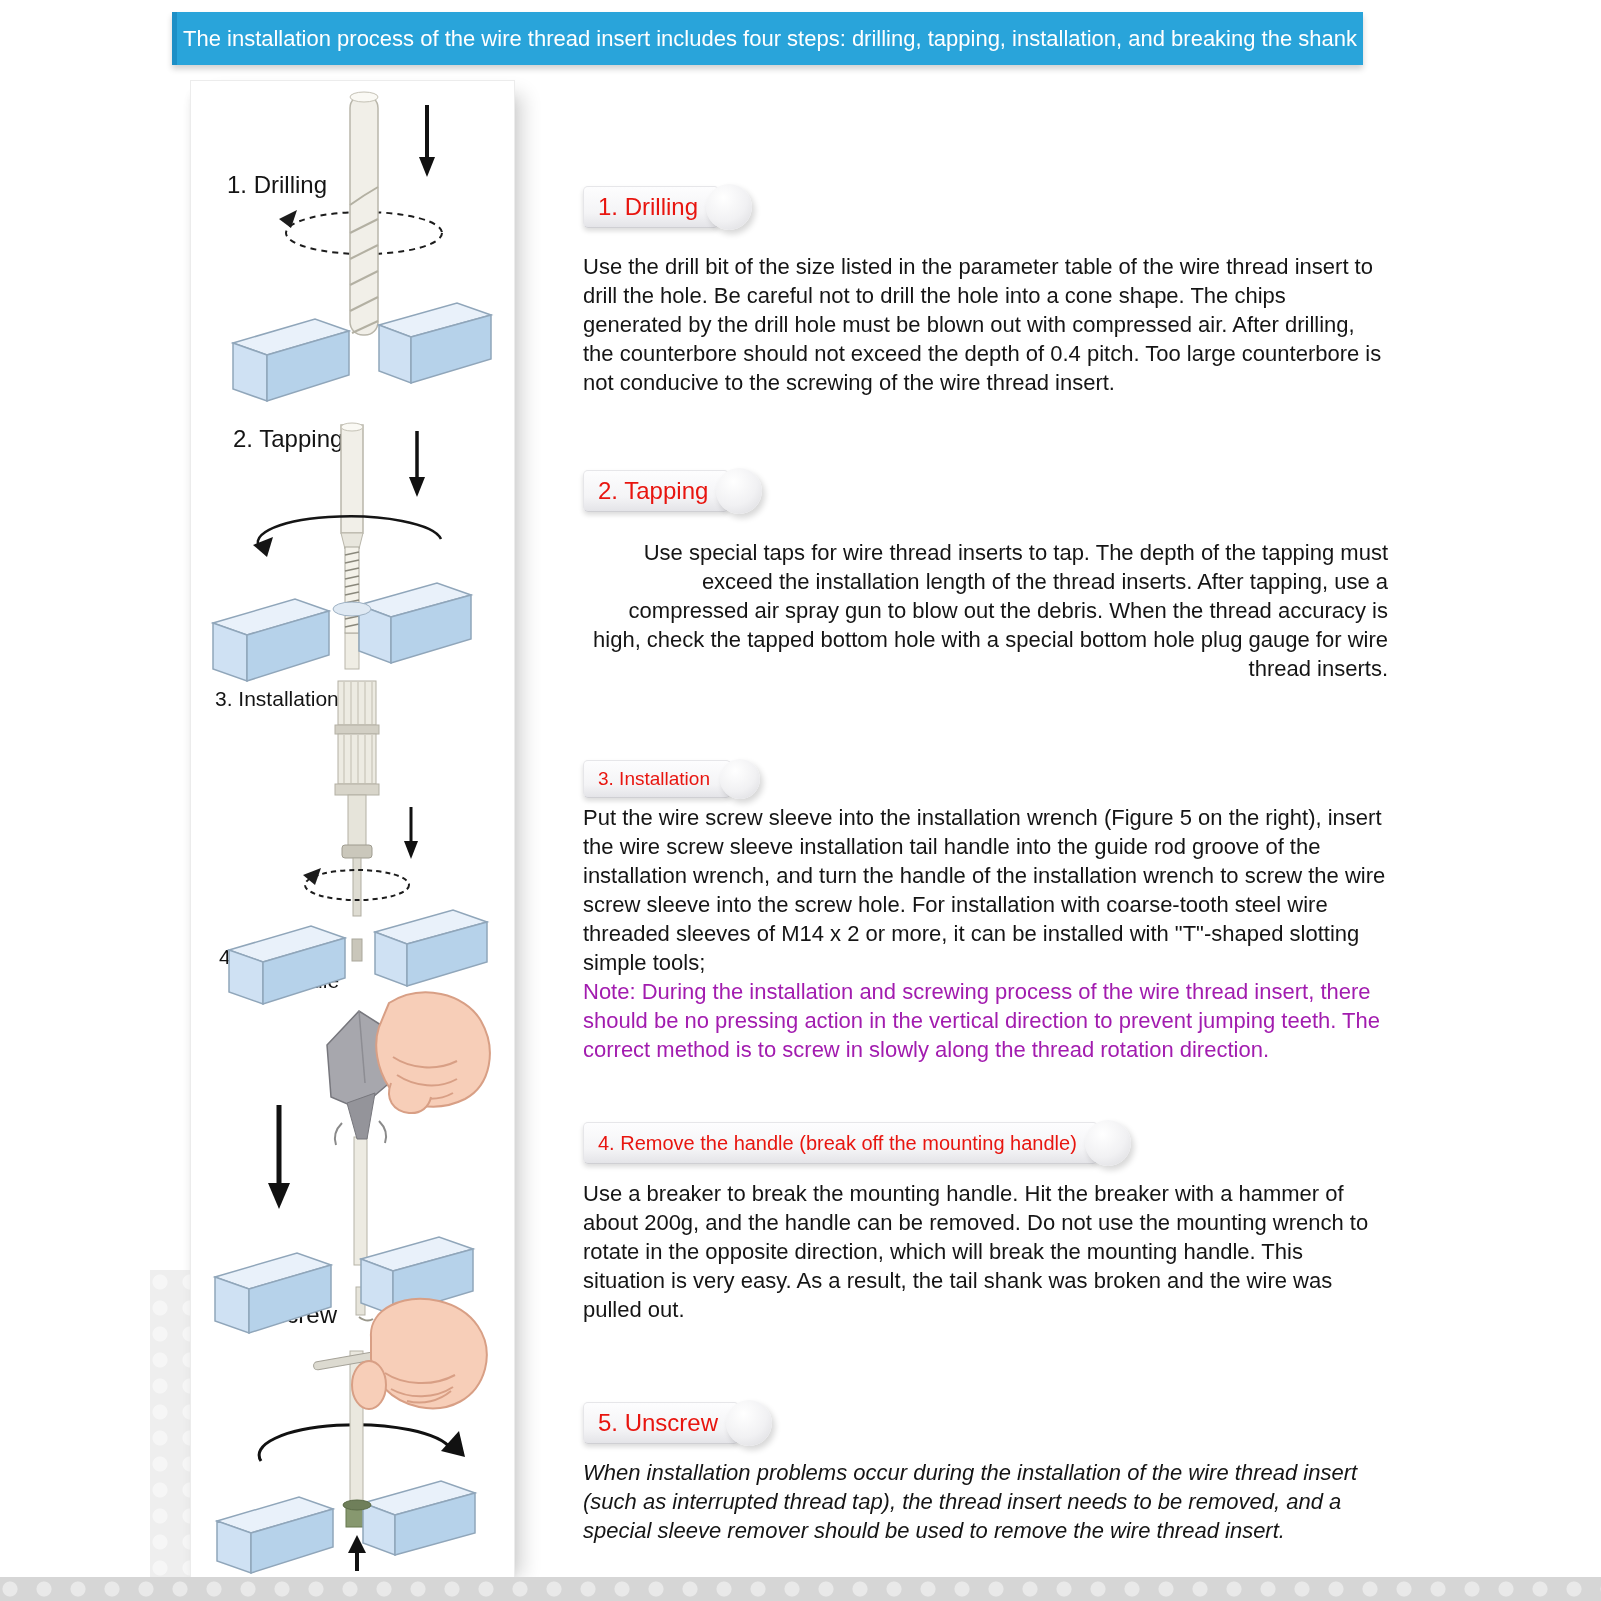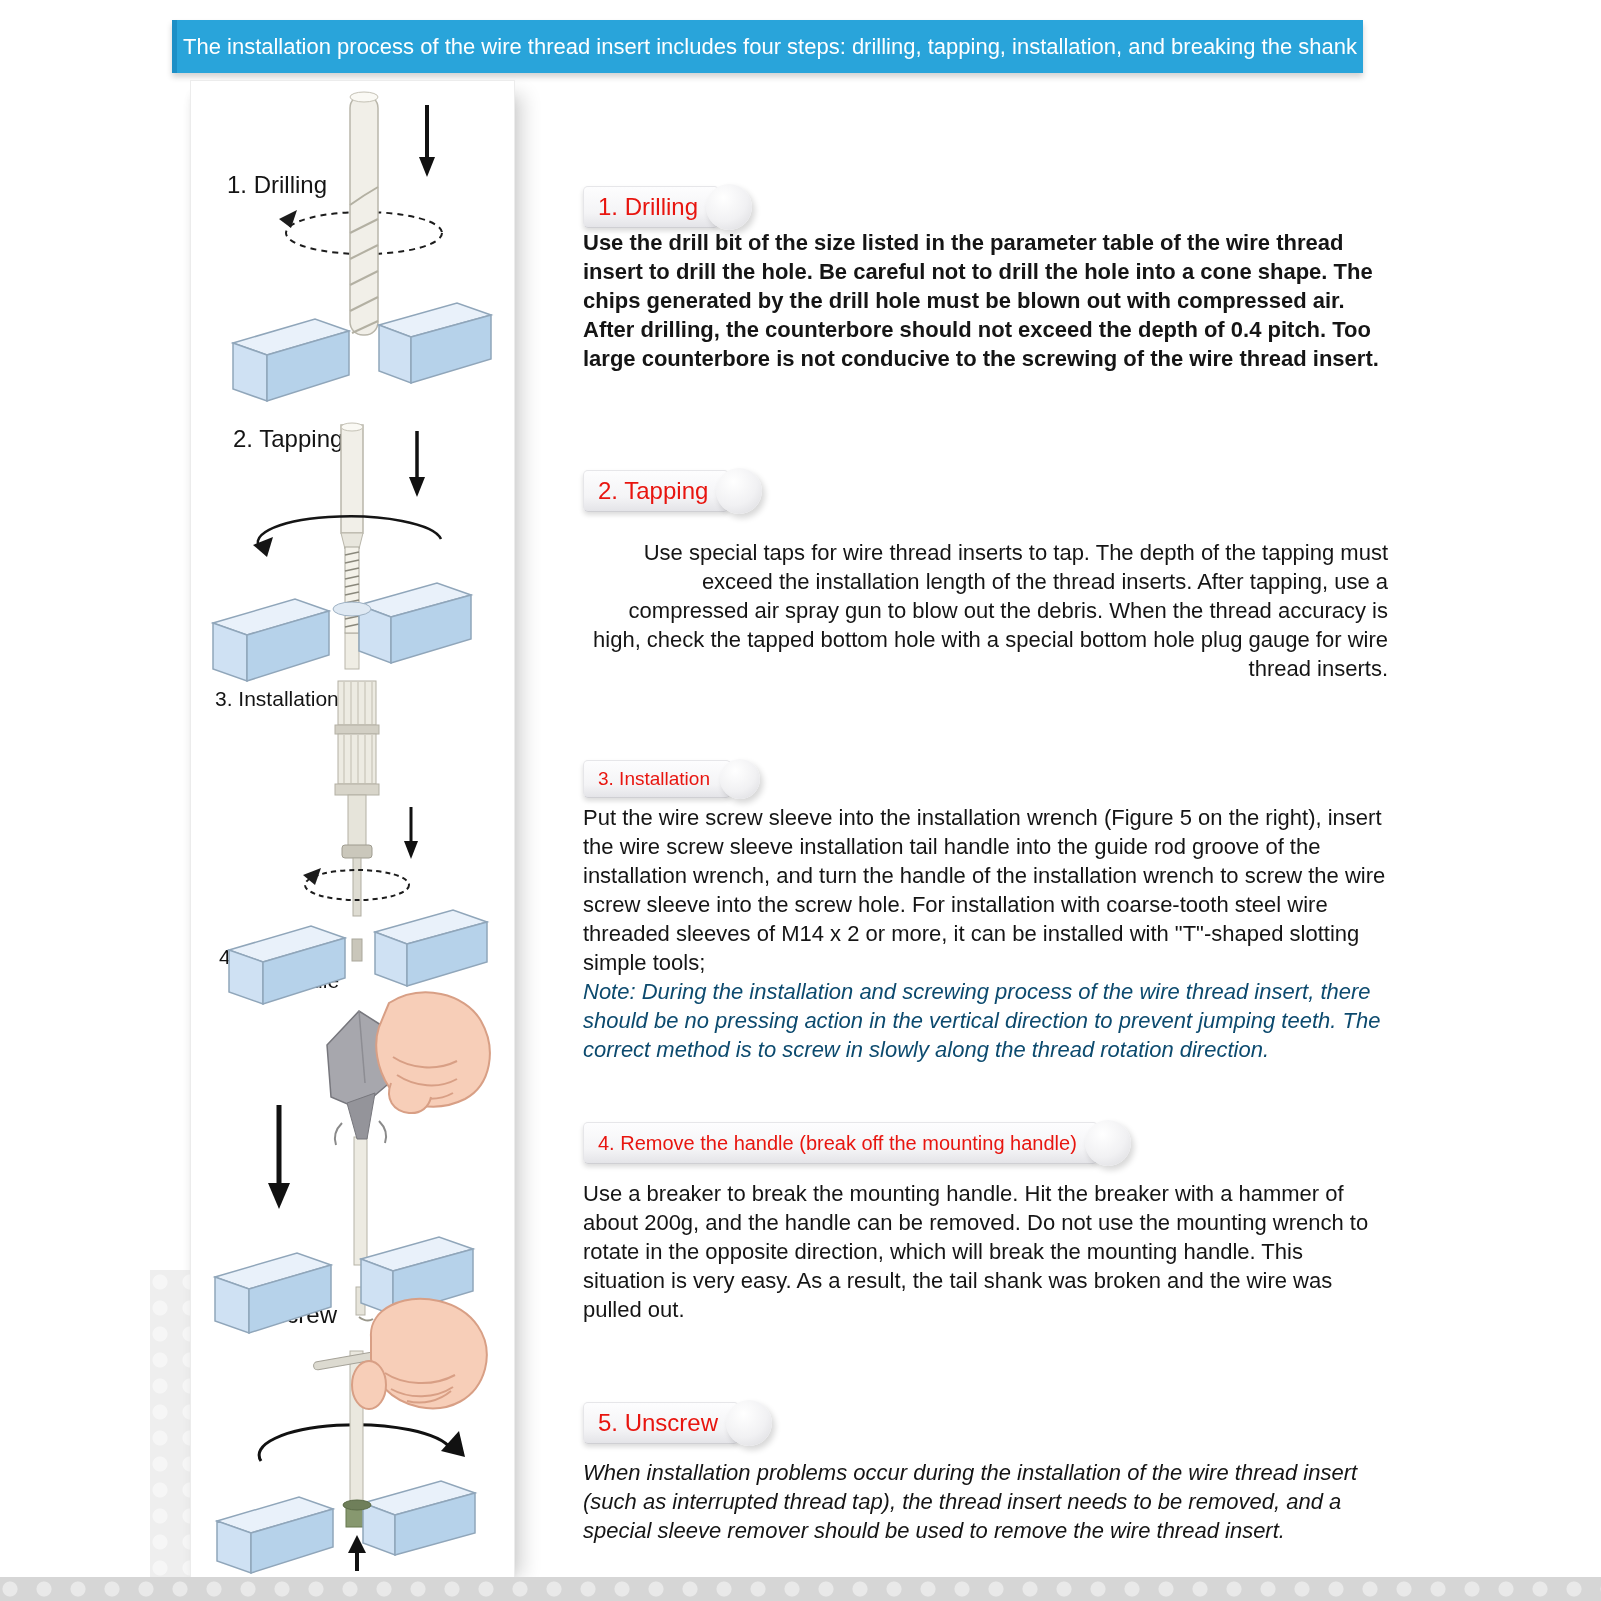--- a/index.html
+++ b/index.html
@@ -4,21 +4,21 @@
 <style>
   html,body{margin:0;padding:0;}
   body{
     width:1601px;height:1601px;position:relative;overflow:hidden;
     background:#ffffff;
     font-family:"Liberation Sans","DejaVu Sans",sans-serif;
     color:#161616;
   }
   
   .banner{
-    position:absolute;left:172px;top:20px;width:1186px;height:53px;
+    position:absolute;left:172px;top:12px;width:1186px;height:53px;
     background:#29a4da;border-left:5px solid #1d8fc6;
     box-shadow:0 4px 6px rgba(0,0,0,.18);
     display:flex;align-items:center;justify-content:center;
     color:#ffffff;font-size:22px;white-space:nowrap;
   }
   
   .panel{
     position:absolute;left:190px;top:80px;width:323px;height:1497px;
     background:#ffffff;border:1px solid #ececec;
     box-shadow:16px 6px 18px -8px rgba(0,0,0,.16),-4px 8px 10px -7px rgba(0,0,0,.08),0 10px 12px -6px rgba(0,0,0,.18);
@@ -42,26 +42,26 @@
   .tab.wide{font-size:20px;height:40px;}
   .knob{
     position:absolute;right:-34px;top:-3px;width:46px;height:46px;border-radius:50%;
     background:radial-gradient(circle at 38% 30%,#ffffff 0%,#f1f1f3 55%,#d9d9dd 100%);
     box-shadow:3px 4px 6px rgba(0,0,0,.16);
   }
   .tab.small .knob{width:40px;height:40px;right:-30px;top:-2px;}
   .body-text{
     font-size:22px;line-height:29px;width:805px;color:#151515;
   }
-  .body-text.w1{font-weight:bold;}
+  .body-text.w1{margin-top:24px;}
   .body-text.w2{margin-top:26px;text-align:right;}
   .body-text.w3{margin-top:5px;width:815px;}
   .body-text.w4{margin-top:15px;}
   .body-text.w5{margin-top:14px;width:820px;font-style:italic;}
-  .red-note{color:#0c4a6e;font-style:italic;}
+  .red-note{color:#a21caf;}
   
   .bottom-strip{
     position:absolute;left:0;top:1577px;width:1601px;height:24px;
     background-color:#d6d6d6;
     background-image:radial-gradient(circle at 10px 12px,#e9e9e9 7px,rgba(0,0,0,0) 8px);
     background-size:34px 24px;
   }
   .left-texture{
     position:absolute;left:150px;top:1270px;width:40px;height:307px;opacity:.5;
     background-color:#dedede;

